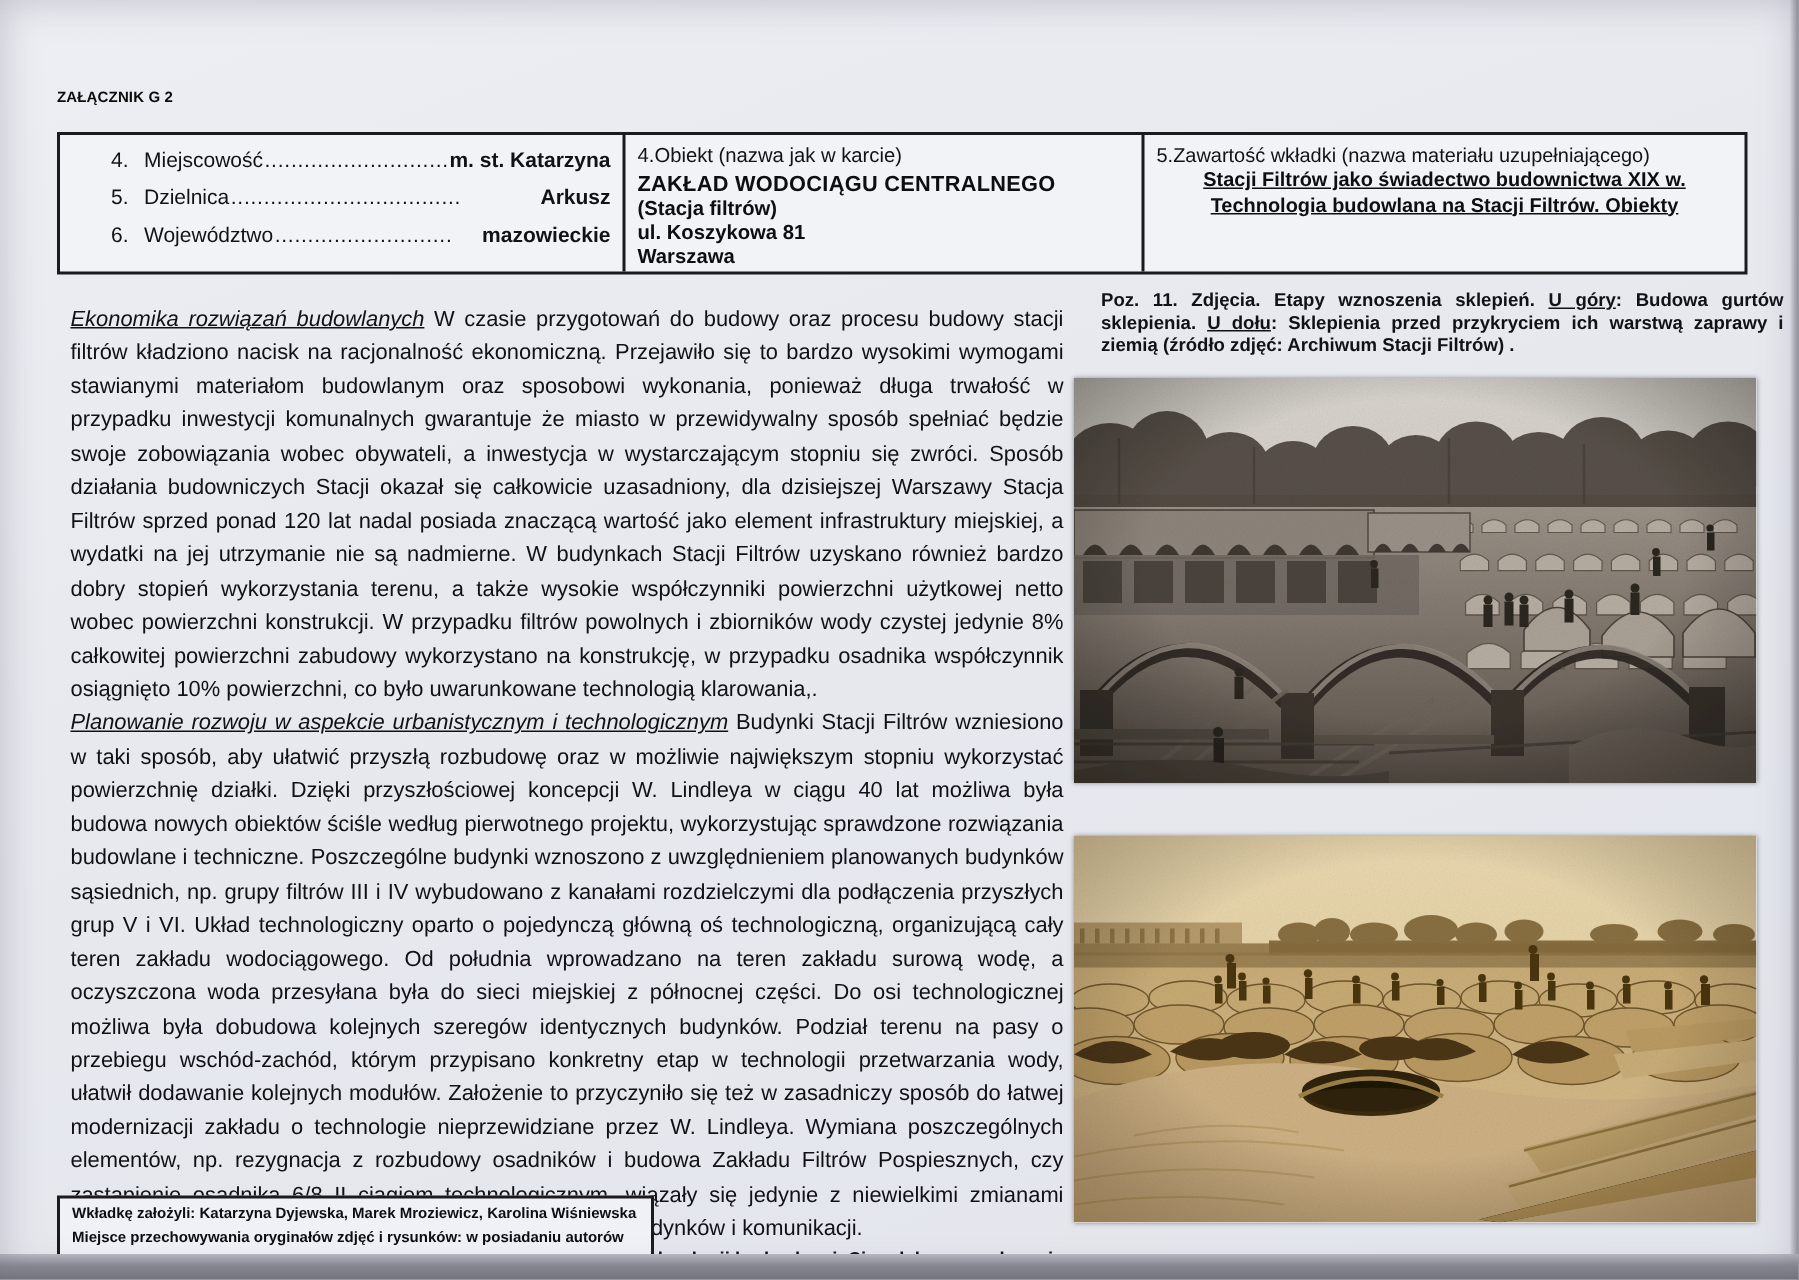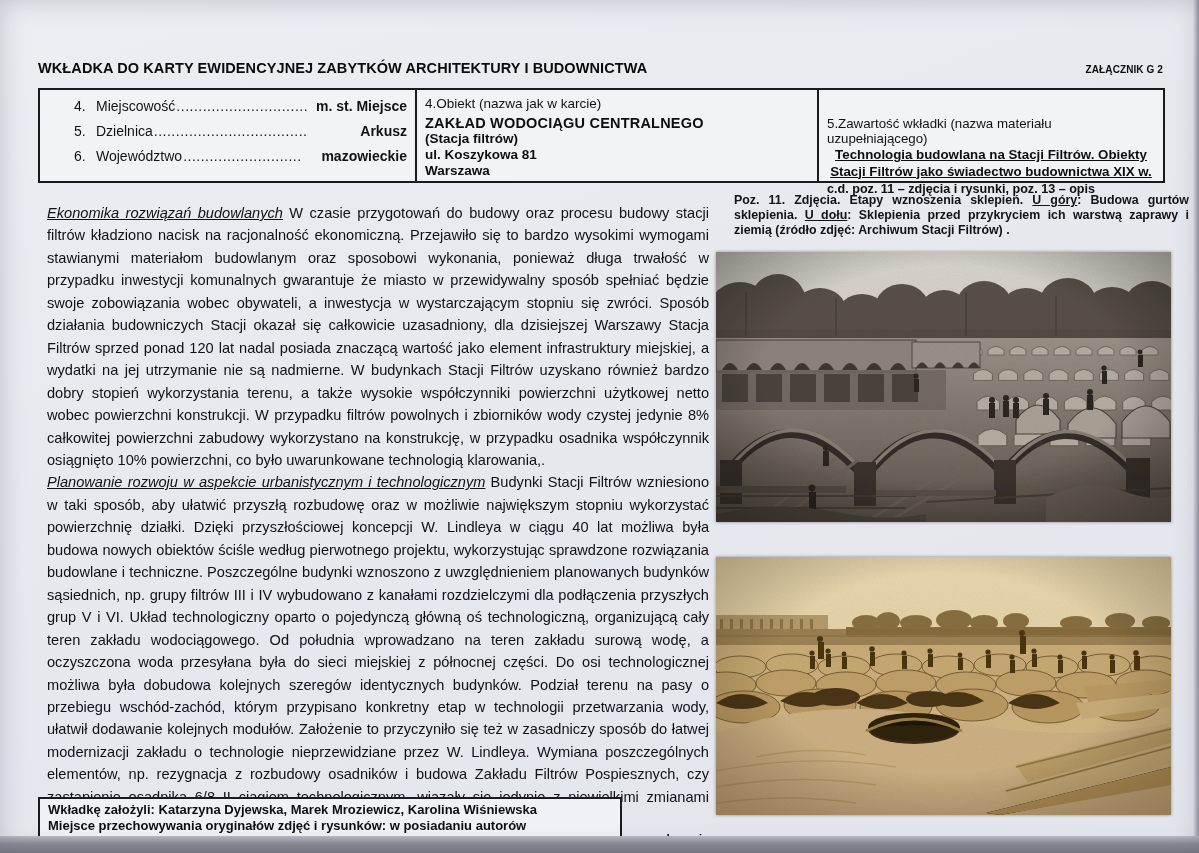--- a/index.html
+++ b/index.html
@@ -77,21 +77,21 @@
     background: #f2f3f7;
     z-index: 20;
   }
   .cell {
     box-sizing: border-box;
     padding: 6px 8px 4px 8px;
     position: relative;
   }
   .cell + .cell { border-left: 2px solid #1a1a1f; }
   .cell-loc { width: 375px; padding-top: 8px; }
-  .cell-obj { width: 402px; }
+  .cell-obj { width: 346px; }
   .cell-cont { flex: 1; }
 
   .loc-row {
     display: flex;
     align-items: baseline;
     font-size: 14px;
     color: #121216;
     margin-bottom: 9px;
     padding-left: 26px;
   }
@@ -120,21 +120,20 @@
     font-size: 13.5px;
     line-height: 16px;
     color: #0e0e12;
   }
   .obj-body .l1 { font-size: 14.5px; letter-spacing: 0.2px; }
 
   .cont-head {
     font-size: 13.3px;
     color: #121216;
     margin-bottom: 1px;
-    margin-top: 20px;
   }
   .cont-main {
     text-align: center;
     font-weight: bold;
     font-size: 13.3px;
     line-height: 16.5px;
     text-decoration: underline;
     color: #0e0e12;
   }
   .cont-foot {
@@ -170,26 +169,26 @@
     line-height: 14px;
     color: #111116;
   }
   .arkusz .u { text-decoration: underline; }
 
   
   .authors {
     position: absolute;
     left: 38px;
     top: 797px;
-    width: 584px;
+    width: 398px;
     border: 2px solid #1a1a1f;
     box-sizing: border-box;
     background: #f0f1f6;
     padding: 3px 6px 4px 8px;
-    font-size: 13px;
+    font-size: 10px;
     font-weight: bold;
     line-height: 16px;
     color: #0e0e12;
     z-index: 22;
   }
 
   
   .cap {
     position: absolute;
     left: 734px;
@@ -216,32 +215,31 @@
   .photo-bot { top: 557px; height: 258px; }
 
   .photo svg { display: block; width: 100%; height: 100%; }
 </style>
 </head>
 <body>
 
 <div id="page">
 
   <div class="hdr">
-    <div class="hdr-title">WKŁADKA DO KARTY EWIDENCYJNEJ ZABYTKÓW ARCHITEKTURY I BUDOWNICTWA</div>
     <div class="hdr-annex">ZAŁĄCZNIK G 2</div>
   </div>
 
   <div class="top-table">
 
     <div class="cell cell-loc">
       <div class="loc-row">
         <span class="loc-num">4.</span>
         <span class="loc-label">Miejscowość</span>
         <span class="loc-dots">..............................</span>
-        <span class="loc-val">m. st. Miejsce</span>
+        <span class="loc-val">m. st. Katarzyna</span>
       </div>
       <div class="loc-row">
         <span class="loc-num">5.</span>
         <span class="loc-label">Dzielnica</span>
         <span class="loc-dots">...................................</span>
         <span class="loc-val">Arkusz</span>
       </div>
       <div class="loc-row">
         <span class="loc-num">6.</span>
         <span class="loc-label">Województwo</span>
@@ -256,24 +254,23 @@
         <div class="l1">ZAKŁAD WODOCIĄGU CENTRALNEGO</div>
         <div>(Stacja filtrów)</div>
         <div>ul. Koszykowa 81</div>
         <div>Warszawa</div>
       </div>
     </div>
 
     <div class="cell cell-cont">
       <div class="cont-head">5.Zawartość wkładki (nazwa materiału uzupełniającego)</div>
       <div class="cont-main">
+        <div>Stacji Filtrów jako świadectwo budownictwa XIX w.</div>
         <div>Technologia budowlana na Stacji Filtrów. Obiekty</div>
-        <div>Stacji Filtrów jako świadectwo budownictwa XIX w.</div>
       </div>
-      <div class="cont-foot">c.d. poz. 11 – zdjęcia i rysunki, poz. 13 – opis</div>
     </div>
 
   </div>
 
   <div class="body-col">
     <p><span class="sec-head">Ekonomika rozwiązań budowlanych</span><span> W czasie przygotowań do budowy oraz procesu budowy stacji filtrów kładziono nacisk na racjonalność ekonomiczną. Przejawiło się to bardzo wysokimi wymogami stawianymi materiałom budowlanym oraz sposobowi wykonania, ponieważ długa trwałość w przypadku inwestycji komunalnych gwarantuje że miasto w przewidywalny sposób spełniać będzie swoje zobowiązania wobec obywateli, a inwestycja w wystarczającym stopniu się zwróci. Sposób działania budowniczych Stacji okazał się całkowicie uzasadniony, dla dzisiejszej Warszawy Stacja Filtrów sprzed ponad 120 lat nadal posiada znaczącą wartość jako element infrastruktury miejskiej, a wydatki na jej utrzymanie nie są nadmierne. W budynkach Stacji Filtrów uzyskano również bardzo dobry stopień wykorzystania terenu, a także wysokie współczynniki powierzchni użytkowej netto wobec powierzchni konstrukcji. W przypadku filtrów powolnych i zbiorników wody czystej jedynie 8% całkowitej powierzchni zabudowy wykorzystano na konstrukcję, w przypadku osadnika współczynnik osiągnięto 10% powierzchni, co było uwarunkowane technologią klarowania,.</span></p>
     <p><span class="sec-head">Planowanie rozwoju w aspekcie urbanistycznym i technologicznym</span><span> Budynki Stacji Filtrów wzniesiono w taki sposób, aby ułatwić przyszłą rozbudowę  oraz w możliwie największym stopniu wykorzystać powierzchnię działki.  Dzięki przyszłościowej koncepcji W. Lindleya w ciągu 40 lat możliwa była budowa nowych obiektów ściśle według pierwotnego projektu, wykorzystując sprawdzone rozwiązania budowlane i techniczne. Poszczególne budynki wznoszono z uwzględnieniem planowanych budynków sąsiednich, np. grupy filtrów III i IV wybudowano z kanałami rozdzielczymi dla podłączenia przyszłych grup V i  VI. Układ technologiczny oparto o pojedynczą główną oś technologiczną, organizującą cały teren zakładu wodociągowego. Od południa wprowadzano na teren zakładu surową wodę, a oczyszczona woda przesyłana była do sieci miejskiej z północnej części. Do osi technologicznej możliwa była dobudowa kolejnych szeregów identycznych budynków. Podział terenu na pasy o przebiegu wschód-zachód, którym przypisano konkretny etap w technologii przetwarzania wody, ułatwił dodawanie kolejnych modułów. Założenie to przyczyniło się też w zasadniczy sposób do łatwej modernizacji zakładu o technologie nieprzewidziane przez W. Lindleya. Wymiana poszczególnych elementów, np. rezygnacja z rozbudowy osadników i budowa Zakładu Filtrów Pospiesznych, czy zastąpienie osadnika 6/8 II ciągiem technologicznym, wiązały się jedynie z niewielkimi zmianami sposobu prowadzenia rur, i wpisały się w istniejący układ budynków i komunikacji.</span></p>
     <div class="arkusz"><span class="u">Arkusz 3 z 4 dot. technologii</span><span> budowlanej. Ciąg dalszy na odwrocie</span></div>
   </div>
 

